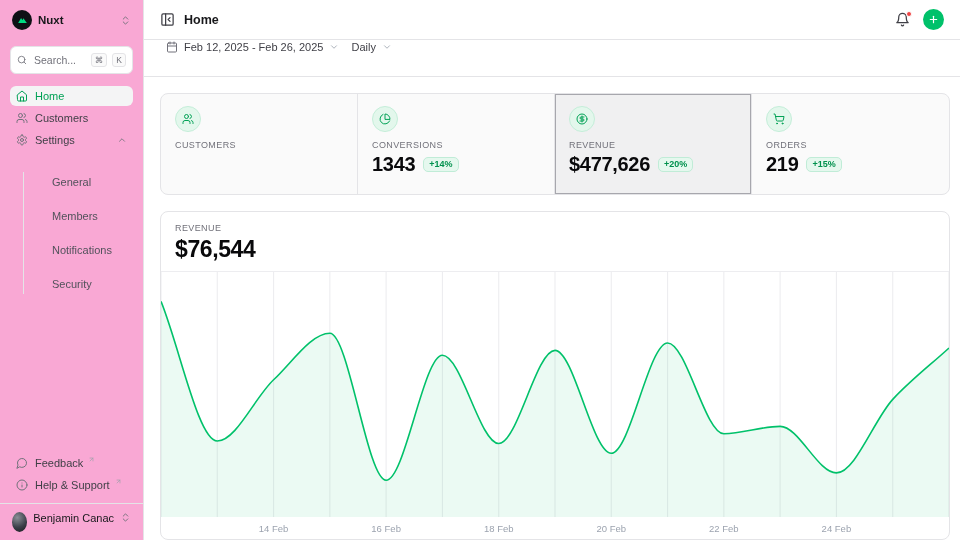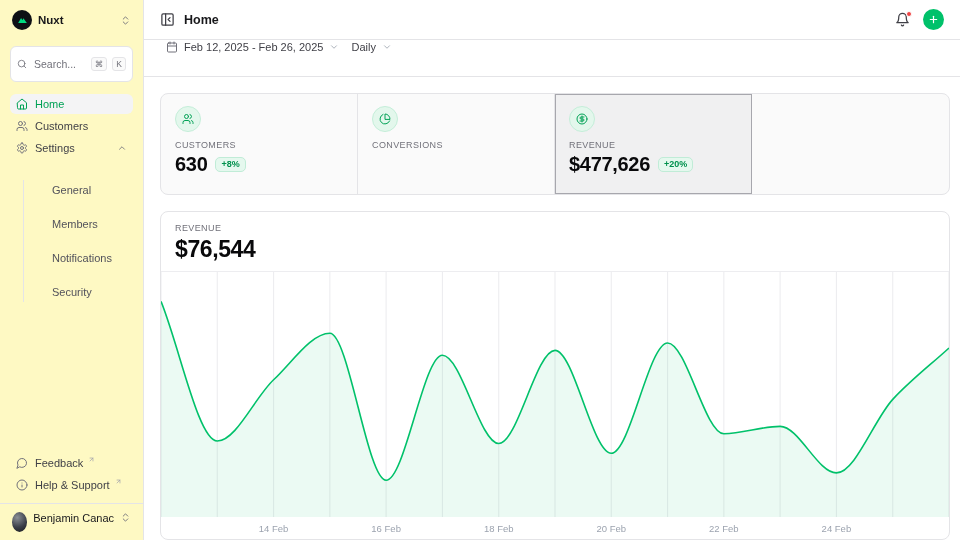--- a/index.html
+++ b/index.html
@@ -4,27 +4,27 @@
 <style>
   * { box-sizing: border-box; }
   html,body { margin:0; padding:0; }
   body {
     width:960px; height:540px; overflow:hidden;
     font-family:"Liberation Sans", sans-serif;
     color:#18181b; background:#fff; display:flex;
   }
   
   .sidebar { width:144px; min-width:144px; border-right:1px solid #e4e4e7;
-    display:flex; flex-direction:column; padding:8px 10px; height:540px; background:#fef9c3; }
+    display:flex; flex-direction:column; padding:8px 10px; height:540px; background:#f9a8d4; }
   .logo-row { display:flex; align-items:center; gap:6px; padding:2px; cursor:pointer; }
   .logo-circle { width:20px; height:20px; border-radius:50%; background:#0e1015;
     display:flex; align-items:center; justify-content:center; }
   .workspace-name { font-size:11.5px; font-weight:700; flex:1; }
   .muted-icon { color:#71717a; display:flex; }
-  .search-box { margin-top:14px; height:36px; border:1px solid #e4e4e7; border-radius:6px;
+  .search-box { margin-top:14px; height:28px; border:1px solid #e4e4e7; border-radius:6px;
     display:flex; align-items:center; gap:5px; padding:0 6px; background:#fff; cursor:text; }
   .search-box input { border:0; outline:0; flex:1; min-width:0; font-size:10.5px;
     color:#3f3f46; background:transparent; font-family:inherit; }
   .search-box input::placeholder { color:#71717a; }
   .kbd { font-size:8.5px; color:#71717a; border:1px solid #e4e4e7; border-radius:3px;
     background:#fafafa; padding:1.5px 3px; line-height:1; min-width:13px; text-align:center; }
   .nav { margin-top:12px; display:flex; flex-direction:column; gap:2px; }
   .nav-item { display:flex; align-items:center; gap:7px; padding:0 6px; height:20px;
     border-radius:6px; font-size:11px; color:#3f3f46; cursor:pointer; }
   .nav-item .nicon { color:#71717a; display:flex; }
@@ -277,46 +277,60 @@
         <div class="stat-card">
           <span class="stat-icon-circle">
             <svg width="12" height="12" viewBox="0 0 24 24" fill="none" stroke="currentColor" stroke-width="2" stroke-linecap="round" stroke-linejoin="round">
               <path d="M16 21v-2a4 4 0 0 0-4-4H6a4 4 0 0 0-4 4v2"></path>
               <circle cx="9" cy="7" r="4"></circle>
               <path d="M22 21v-2a4 4 0 0 0-3-3.87"></path>
               <path d="M16 3.13a4 4 0 0 1 0 7.75"></path>
             </svg>
           </span>
           <span class="stat-label">CUSTOMERS</span>
-          <span class="stat-value-row">
-            <span class="stat-value">630</span>
-            <span class="delta-badge">+8%</span>
-          </span>
         </div>
         <div class="stat-card">
           <span class="stat-icon-circle">
             <svg width="12" height="12" viewBox="0 0 24 24" fill="none" stroke="currentColor" stroke-width="2" stroke-linecap="round" stroke-linejoin="round">
               <path d="M21.21 15.89A10 10 0 1 1 8 2.83"></path>
               <path d="M22 12A10 10 0 0 0 12 2v10z"></path>
             </svg>
           </span>
           <span class="stat-label">CONVERSIONS</span>
+          <span class="stat-value-row">
+            <span class="stat-value">1343</span>
+            <span class="delta-badge">+14%</span>
+          </span>
         </div>
         <div class="stat-card selected">
           <span class="stat-icon-circle">
             <svg width="12" height="12" viewBox="0 0 24 24" fill="none" stroke="currentColor" stroke-width="2" stroke-linecap="round" stroke-linejoin="round">
               <circle cx="12" cy="12" r="10"></circle>
               <path d="M16 8h-6a2 2 0 1 0 0 4h4a2 2 0 1 1 0 4H8"></path>
               <path d="M12 18V6"></path>
             </svg>
           </span>
           <span class="stat-label">REVENUE</span>
           <span class="stat-value-row">
             <span class="stat-value">$477,626</span>
             <span class="delta-badge">+20%</span>
+          </span>
+        </div>
+        <div class="stat-card">
+          <span class="stat-icon-circle">
+            <svg width="12" height="12" viewBox="0 0 24 24" fill="none" stroke="currentColor" stroke-width="2" stroke-linecap="round" stroke-linejoin="round">
+              <circle cx="8" cy="21" r="1"></circle>
+              <circle cx="19" cy="21" r="1"></circle>
+              <path d="M2.05 2.05h2l2.66 12.42a2 2 0 0 0 2 1.58h9.78a2 2 0 0 0 1.95-1.57l1.65-7.43H5.12"></path>
+            </svg>
+          </span>
+          <span class="stat-label">ORDERS</span>
+          <span class="stat-value-row">
+            <span class="stat-value">219</span>
+            <span class="delta-badge">+15%</span>
           </span>
         </div>
       </div>
 
     <div class="chart-card">
       <div class="chart-header">
         <div class="chart-label">REVENUE</div>
         <div class="chart-value">$76,544</div>
       </div>
       <div class="chart-plot" id="chart-plot">

